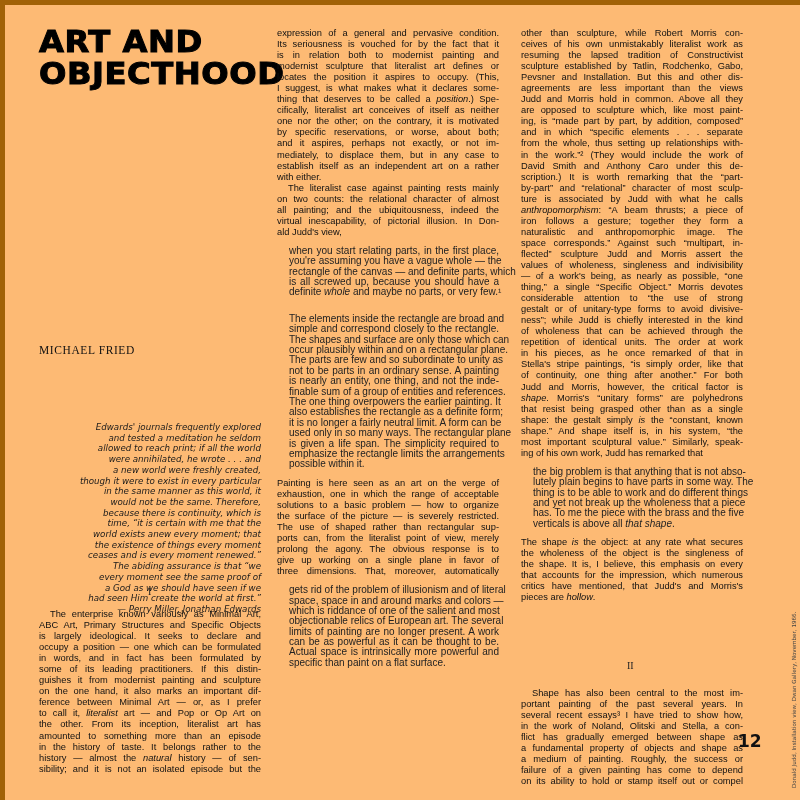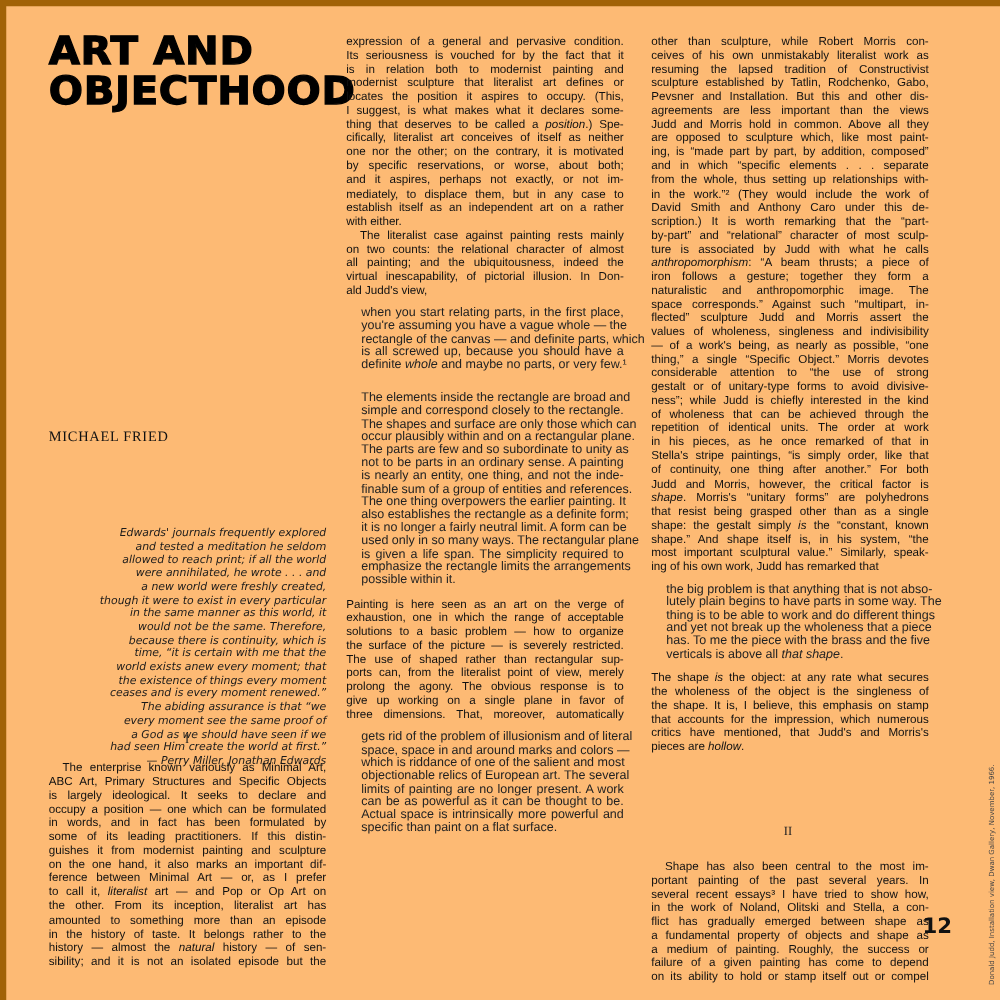--- a/index.html
+++ b/index.html
@@ -232,21 +232,21 @@
         <span class="line">lutely plain begins to have parts in some way. The</span>
         <span class="line">thing is to be able to work and do different things</span>
         <span class="line">and yet not break up the wholeness that a piece</span>
         <span class="line">has. To me the piece with the brass and the five</span>
         <span class="line last">verticals is above all <em>that shape</em>.</span>
       </div>
     <span class="gap"></span>
     <div>
         <span class="line">The shape <em>is</em> the object: at any rate what secures</span>
         <span class="line">the wholeness of the object is the singleness of</span>
-        <span class="line">the shape. It is, I believe, this emphasis on stamp</span>
+        <span class="line">the shape. It is, I believe, this emphasis on every</span>
         <span class="line">that accounts for the impression, which numerous</span>
         <span class="line">critics have mentioned, that Judd's and Morris's</span>
         <span class="line last">pieces are <em>hollow</em>.</span>
       </div>
   </div>
 
   <div class="section-mark" style="left:622px; top:655px;">II</div>
 
   <div class="col" style="left:516px; top:683px; width:222px;">
     <div>

